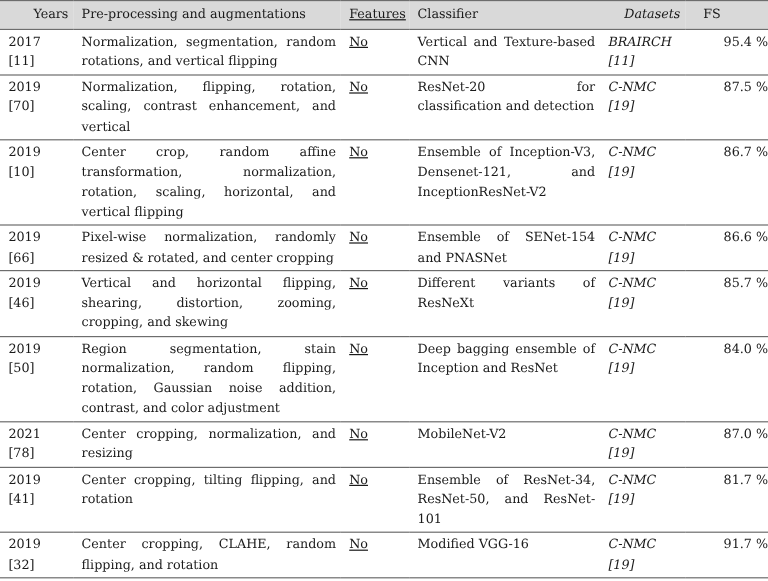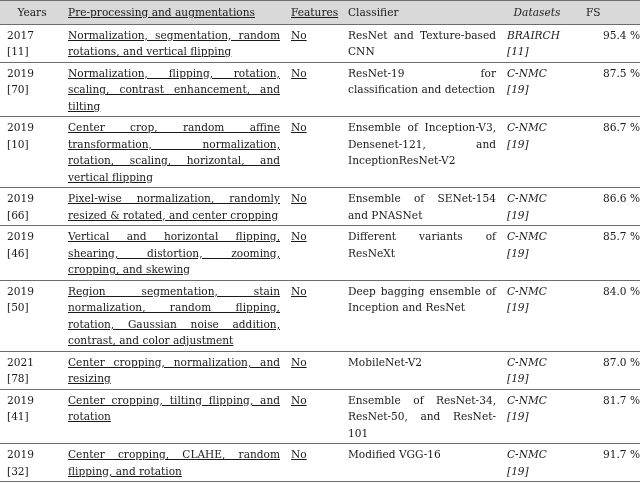--- a/index.html
+++ b/index.html
@@ -21,37 +21,37 @@
       line-height: 16.5px;
       table-layout: fixed;
     }
     thead tr {
       background: #d9d9d9;
       border-top: 1px solid #6d6d6d;
       border-bottom: 1px solid #6d6d6d;
     }
     th {
       font-weight: normal;
-      text-align: center;
+      text-align: right;
       padding: 3px 4px 3px 7px;
       height: 16px;
       vertical-align: middle;
     }
     td {
       padding: 2px 4px 2px 7px;
       vertical-align: top;
     }
     tbody tr {
       border-bottom: 1px solid #6d6d6d;
     }
     tbody tr:last-child {
       border-bottom: 1px solid #9a9a9a;
     }
     .c-year { width: 50px; }
-    .c-pre { width: 212px; text-align: justify; text-decoration: underline; }
+    .c-pre { width: 212px; text-align: justify; }
     .c-feat { width: 46px; text-decoration: underline; }
     .c-cls { width: 148px; text-align: justify; }
     .c-ds { width: 60px; font-style: italic; }
     .c-fs { width: 54px; text-align: right; padding-right: 4px; }
     th.c-fs { text-align: left; padding-left: 15px; }
     td.c-pre, td.c-cls {
       hyphens: manual;
     }
   </style>
 </head>
@@ -66,29 +66,29 @@
       <th class="c-cls">Classifier</th>
       <th class="c-ds">Datasets</th>
       <th class="c-fs">FS</th>
     </tr>
   </thead>
   <tbody>
     <tr>
       <td class="c-year">2017 [11]</td>
       <td class="c-pre">Normalization, segmentation, random rotations, and vertical flipping</td>
       <td class="c-feat">No</td>
-      <td class="c-cls">ResNet and Texture-based CNN</td>
+      <td class="c-cls">Vertical and Texture-based CNN</td>
       <td class="c-ds">BRAIRCH [11]</td>
       <td class="c-fs">95.4 %</td>
     </tr>
     <tr>
       <td class="c-year">2019 [70]</td>
-      <td class="c-pre">Normalization, flipping, rotation, scaling, contrast enhancement, and tilting</td>
+      <td class="c-pre">Normalization, flipping, rotation, scaling, contrast enhancement, and vertical</td>
       <td class="c-feat">No</td>
-      <td class="c-cls">ResNet-19 for classification and detection</td>
+      <td class="c-cls">ResNet-20 for classification and detection</td>
       <td class="c-ds">C-NMC [19]</td>
       <td class="c-fs">87.5 %</td>
     </tr>
     <tr>
       <td class="c-year">2019 [10]</td>
       <td class="c-pre">Center crop, random affine transformation, normalization, rotation, scaling, horizontal, and vertical flipping</td>
       <td class="c-feat">No</td>
       <td class="c-cls">Ensemble of Inception-V3, Densenet-121, and InceptionResNet-V2</td>
       <td class="c-ds">C-NMC [19]</td>
       <td class="c-fs">86.7 %</td>

